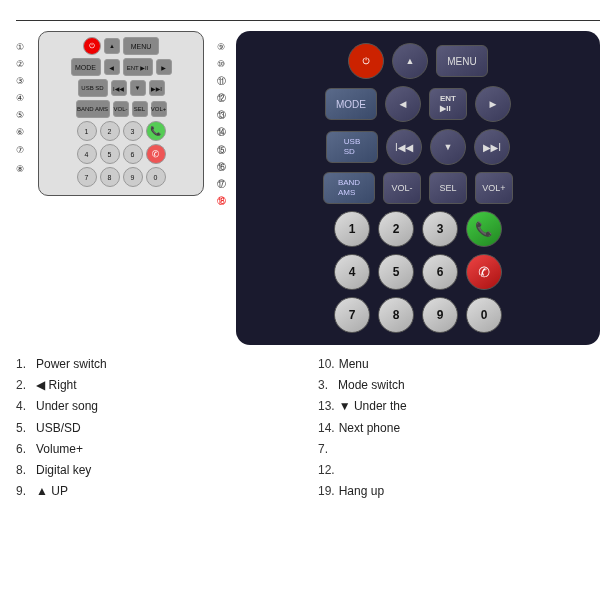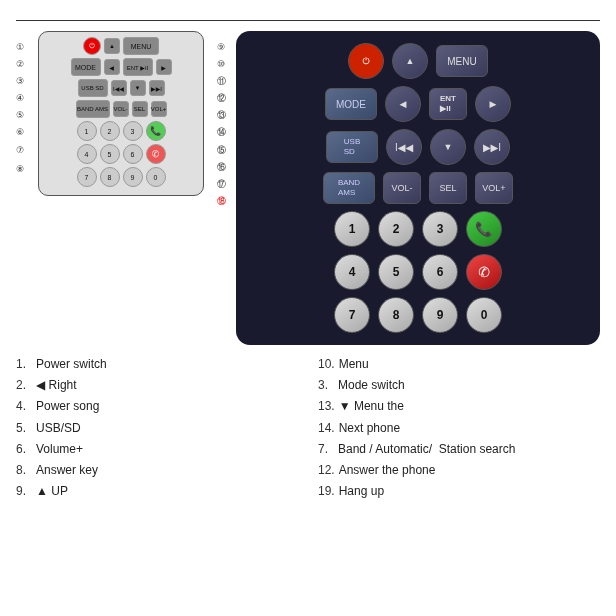--- a/index.html
+++ b/index.html
@@ -319,49 +319,47 @@
       <div class="desc-item">
         <span class="desc-num">2.</span>
         <span class="desc-text">◀ Right</span>
       </div>
       <div class="desc-item">
         <span class="desc-num">3.</span>
         <span class="desc-text">Mode switch</span>
       </div>
       <div class="desc-item">
         <span class="desc-num">4.</span>
-        <span class="desc-text">Power song</span>
+        <span class="desc-text">Under song</span>
       </div>
       <div class="desc-item">
         <span class="desc-num">13.</span>
-        <span class="desc-text">▼ Menu the</span>
+        <span class="desc-text">▼ Under the</span>
       </div>
       <div class="desc-item">
         <span class="desc-num">5.</span>
         <span class="desc-text">USB/SD</span>
       </div>
       <div class="desc-item">
         <span class="desc-num">14.</span>
         <span class="desc-text">Next phone</span>
       </div>
       <div class="desc-item">
         <span class="desc-num">6.</span>
         <span class="desc-text">Volume+</span>
       </div>
       <div class="desc-item">
         <span class="desc-num">7.</span>
-        <span class="desc-text">Band / Automatic/&nbsp;&nbsp;Station search</span>
       </div>
       <div class="desc-item">
         <span class="desc-num">8.</span>
-        <span class="desc-text">Answer key</span>
+        <span class="desc-text">Digital key</span>
       </div>
       <div class="desc-item">
         <span class="desc-num">12.</span>
-        <span class="desc-text">Answer the phone</span>
       </div>
       <div class="desc-item">
         <span class="desc-num">9.</span>
         <span class="desc-text">▲ UP</span>
       </div>
       <div class="desc-item">
         <span class="desc-num">19.</span>
         <span class="desc-text">Hang up</span>
       </div>
     </div>

